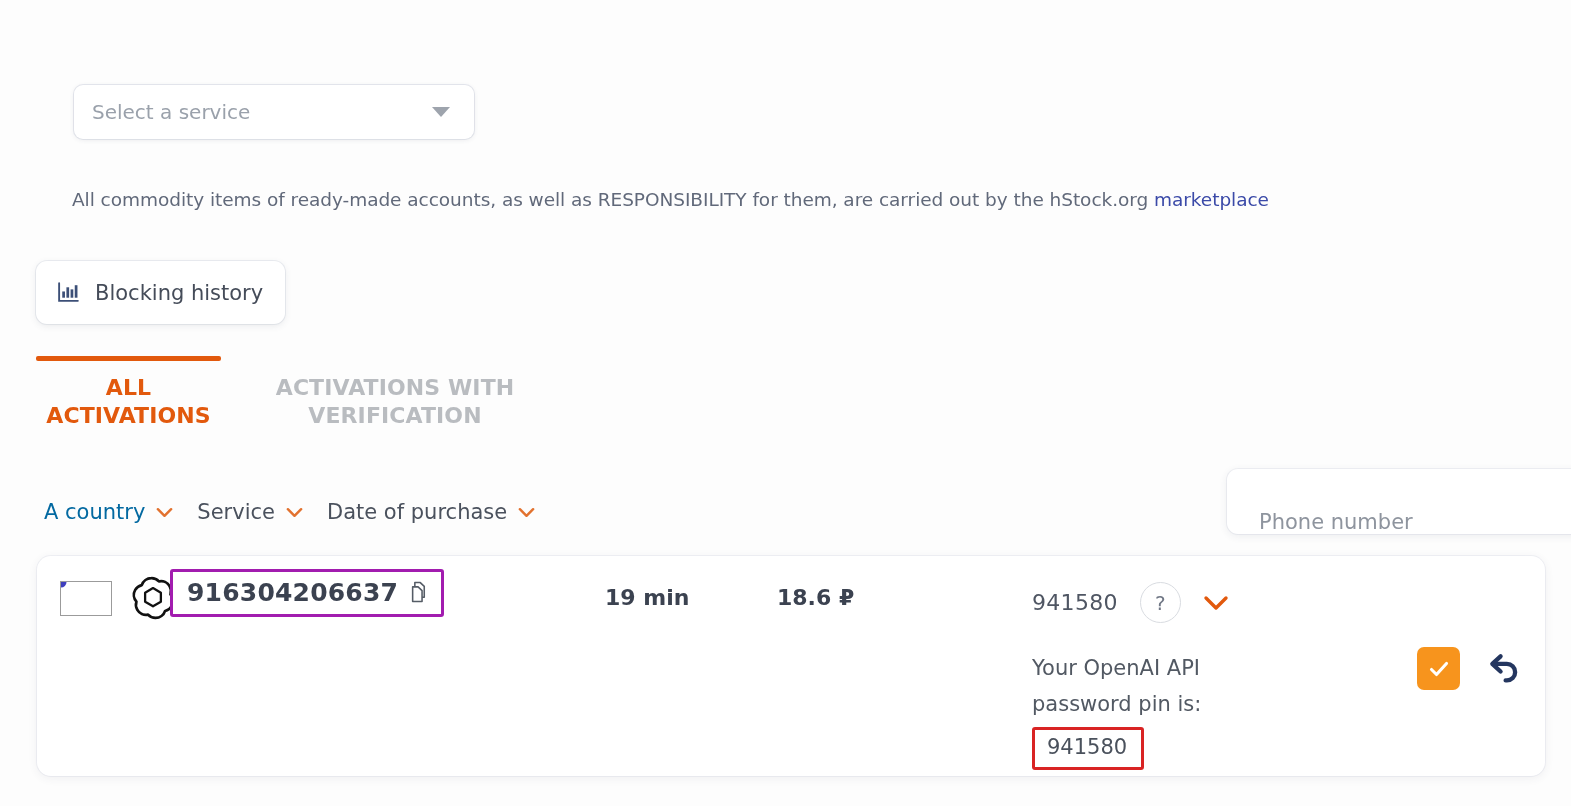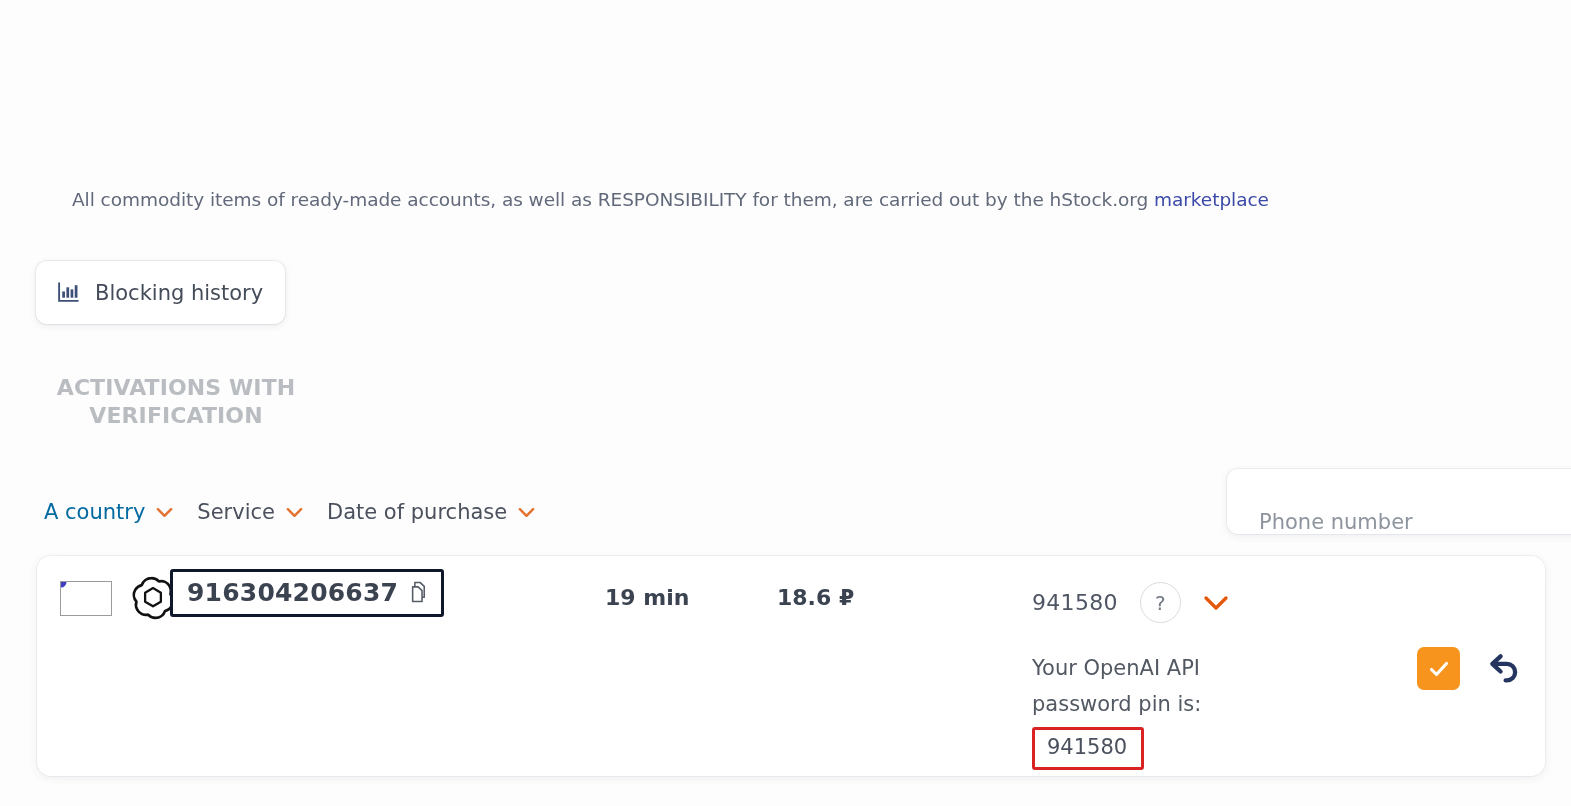--- a/index.html
+++ b/index.html
@@ -252,21 +252,21 @@
     top: 20px;
   }
 
   .phone-chip {
     position: absolute;
     left: 133px;
     top: 13px;
     display: flex;
     align-items: center;
     gap: 10px;
-    border: 3px solid #0f172a;
+    border: 3px solid #a21caf;
     border-radius: 3px;
     padding: 6px 12px 7px 14px;
     background: #fff;
   }
   .phone-number {
     font-size: 25px;
     font-weight: 700;
     color: #3b4250;
     letter-spacing: 0.2px;
   }
@@ -361,40 +361,48 @@
     justify-content: center;
     padding: 0;
   }
 </style>
 </head>
 <body>
 
 <div class="page">
 
 
+  <div class="service-select">
+    <span class="service-select-label">Select a service</span>
+    <span class="caret-down-filled"></span>
+  </div>
 
   <div class="notice">
     <span>All commodity items of ready-made accounts, as well as RESPONSIBILITY for them, are carried out by the hStock.org </span><a class="link">marketplace</a>
   </div>
 
   <div class="blocking-history">
     <span>
       <svg class="chart-icon" width="25" height="25" viewBox="0 0 24 24" fill="none">
         <path d="M3 3 V20 H21" stroke="#3c4f77" stroke-width="1.8" stroke-linecap="round"></path>
         <rect x="6" y="11" width="2.6" height="6" fill="#3c4f77"></rect>
         <rect x="10" y="7" width="2.6" height="10" fill="#3c4f77"></rect>
         <rect x="14" y="9" width="2.6" height="8" fill="#3c4f77"></rect>
         <rect x="18" y="5" width="2.6" height="12" fill="#3c4f77"></rect>
       </svg>
     </span>
     <span class="bh-label">Blocking history</span>
   </div>
 
 
   <div class="tabs">
+    <div class="tab active">
+      <span class="bar"></span>
+      <span>ALL ACTIVATIONS</span>
+    </div>
     <div class="tab inactive">
       <span class="bar"></span>
       <span>ACTIVATIONS WITH VERIFICATION</span>
     </div>
   </div>
 
   <div class="filters">
     <div class="filter accent">
       <span class="filter-label">A country</span>
       <span>

